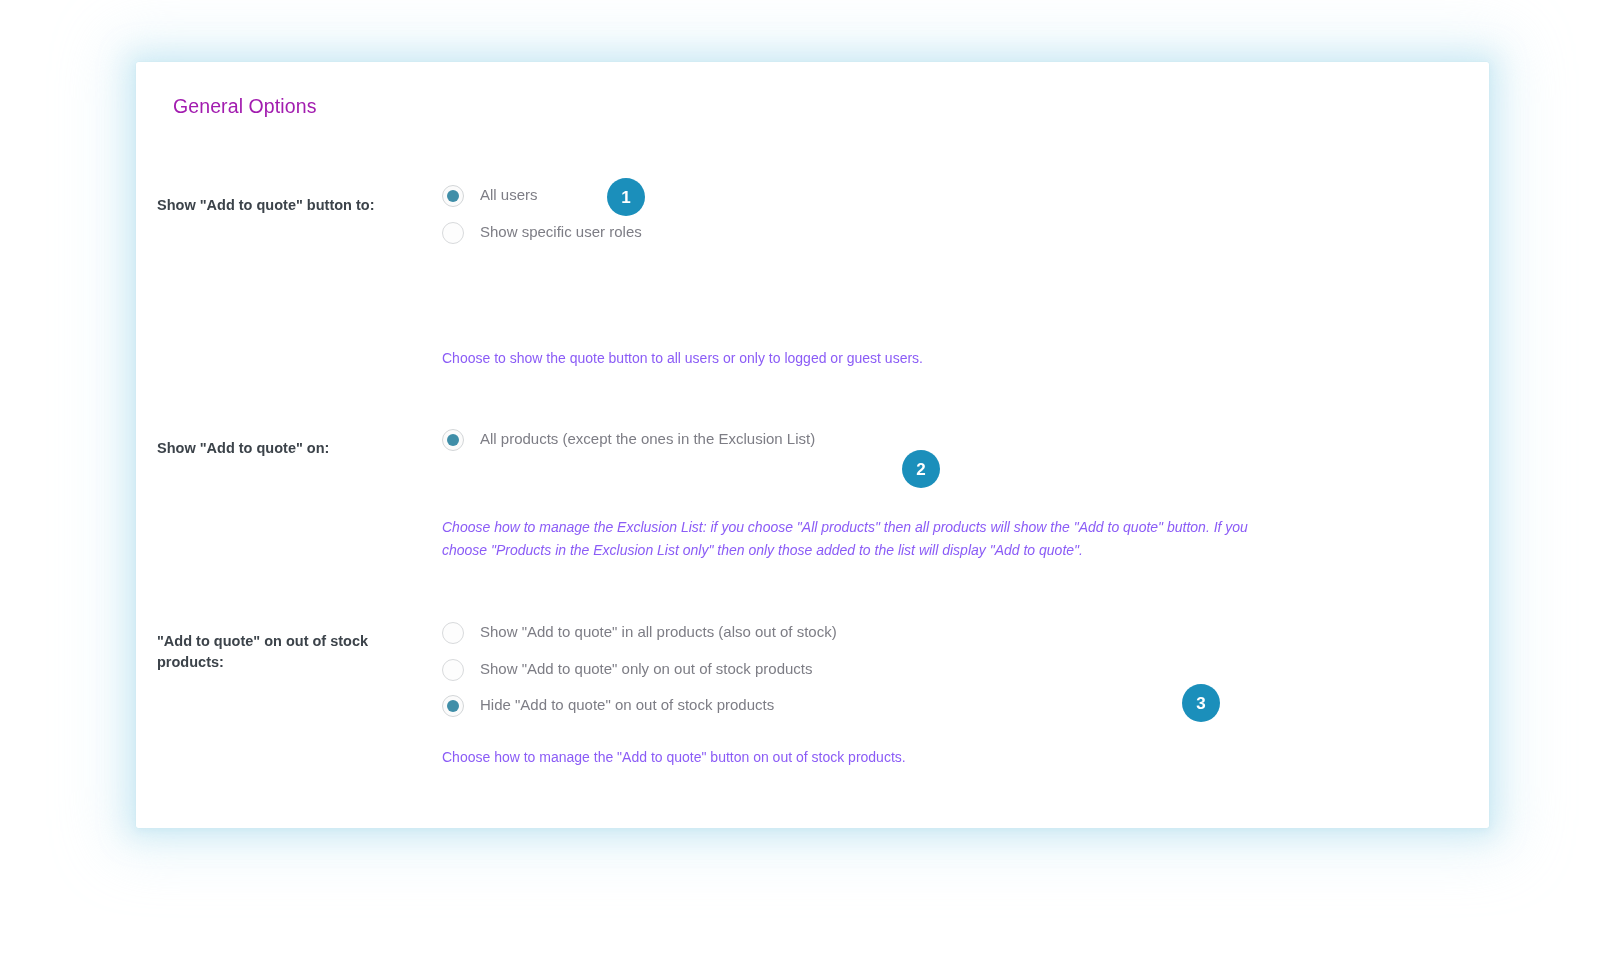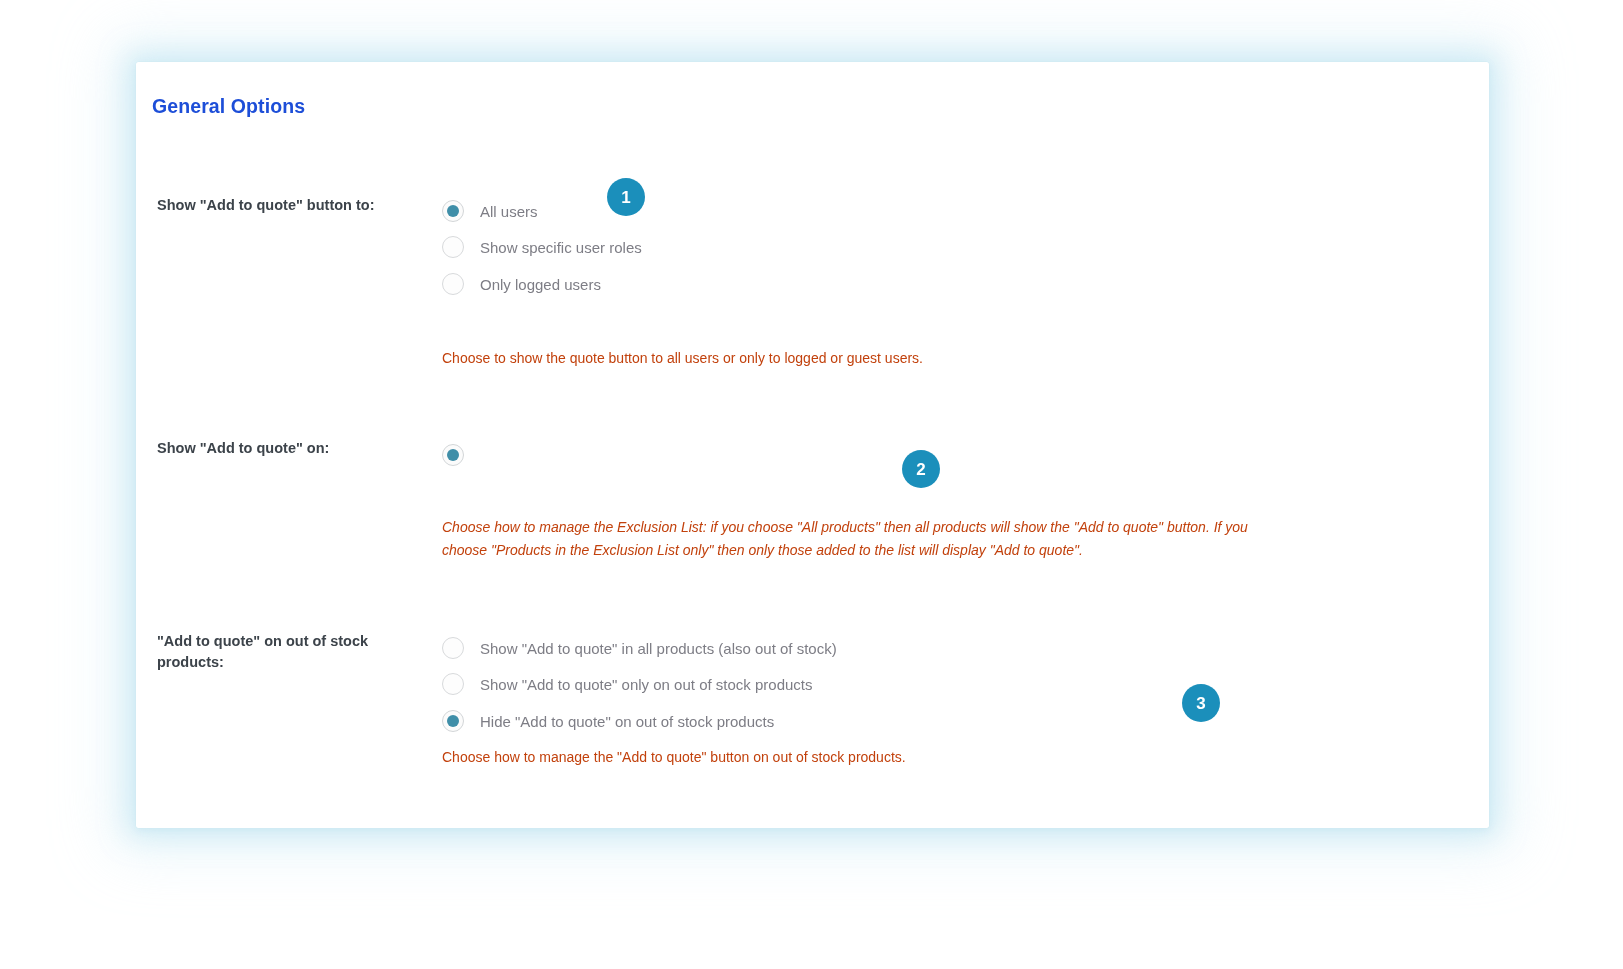--- a/index.html
+++ b/index.html
@@ -39,25 +39,25 @@
     left: 136px;
     top: 62px;
     width: 1353px;
     height: 766px;
     background: #ffffff;
     border-radius: 3px;
     padding: 0;
   }
   .card-title {
     position: absolute;
-    left: 16px;
+    left: 37px;
     top: 33px;
     font-size: 19.5px;
-    font-weight: bold;
-    color: #1d4ed8;
+    font-weight: normal;
+    color: #a21caf;
     letter-spacing: 0.1px;
   }
 
   .row {
     position: absolute;
     left: 0;
     width: 100%;
   }
   .row-label {
     position: absolute;
@@ -68,21 +68,21 @@
     color: #3c434a;
     line-height: 21px;
   }
   .options {
     position: absolute;
     left: 306px;
     top: 0;
   }
   .opt {
     display: flex;
-    align-items: flex-end;
+    align-items: flex-start;
     height: 36.5px;
   }
   .radio {
     position: relative;
     flex: 0 0 auto;
     width: 22px;
     height: 22px;
     border-radius: 50%;
     border: 1px solid #d8dadc;
     background: #fdfdfd;
@@ -107,21 +107,21 @@
   .opt-label {
     font-size: 15px;
     color: #7d7d85;
     white-space: nowrap;
     line-height: 20px;
   }
   .helper {
     position: absolute;
     left: 306px;
     font-size: 14px;
-    color: #c2410c;
+    color: #8b5cf6;
     line-height: 22.5px;
     max-width: 900px;
   }
   .helper .line { display: block; white-space: nowrap; }
 
   .badge {
     position: absolute;
     width: 38px;
     height: 38px;
     border-radius: 50%;
@@ -151,39 +151,36 @@
 
       <div class="options" style="top:-10px;">
         <div class="opt">
           <span class="radio checked"></span>
           <span class="opt-label">All users</span>
         </div>
         <div class="opt">
           <span class="radio"></span>
           <span class="opt-label">Show specific user roles</span>
         </div>
-        <div class="opt">
-          <span class="radio"></span>
-          <span class="opt-label">Only logged users</span>
-        </div>
       </div>
 
       <div class="helper" style="top:152px;">
         <span class="line">Choose to show the quote button to all users or only to logged or guest users.</span>
       </div>
 
       <div class="badge" style="left:471px; top:-17px;">1</div>
     </div>
 
     <div class="row" style="top:376px;">
       <div class="row-label">Show "Add to quote" on:</div>
 
       <div class="options" style="top:-9px;">
         <div class="opt">
           <span class="radio checked"></span>
+          <span class="opt-label">All products (except the ones in the Exclusion List)</span>
         </div>
       </div>
 
       <div class="helper" style="top:78px;font-style:italic;">
         <span class="line">Choose how to manage the Exclusion List: if you choose "All products" then all products will show the "Add to quote" button. If you</span>
         <span class="line">choose "Products in the Exclusion List only" then only those added to the list will display "Add to quote".</span>
       </div>
 
       <div class="badge" style="left:766px; top:12px;">2</div>
     </div>

